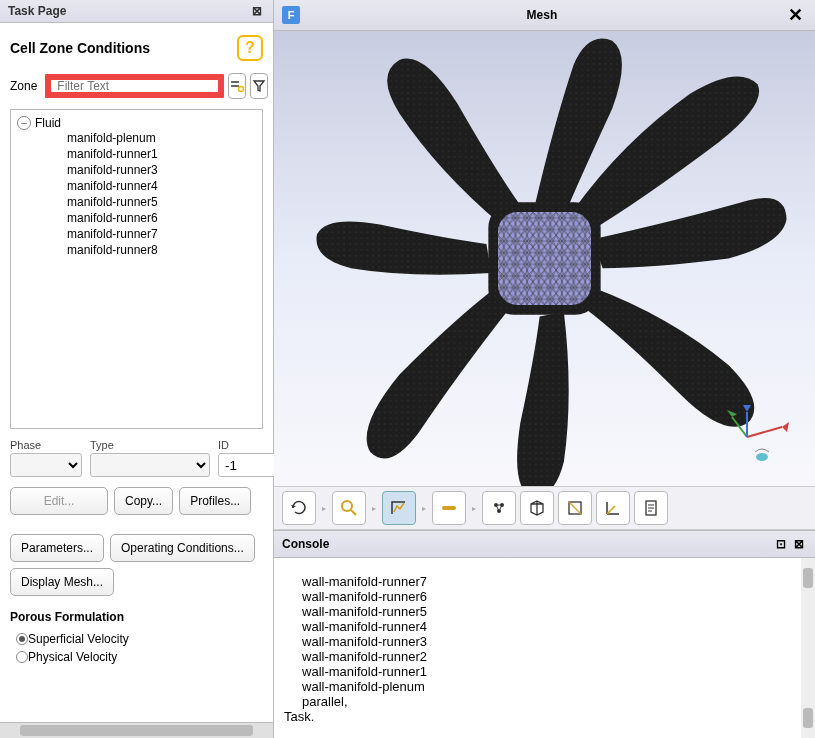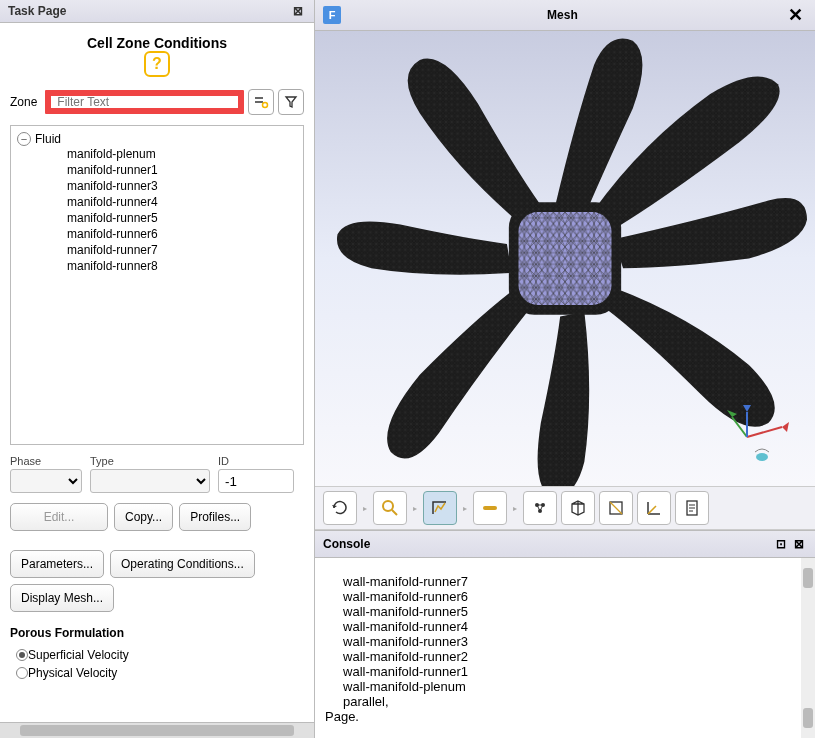--- a/index.html
+++ b/index.html
@@ -1,22 +1,22 @@
 <!DOCTYPE html>
 <html><head>
 <meta charset="utf-8">
 <style>
 * { box-sizing: border-box; margin: 0; padding: 0; font-family: Arial, sans-serif; }
 body { width: 815px; height: 738px; display: flex; background: #fff; font-size: 12px; }
 
-.task-panel { width: 315px; height: 100%; display: flex; flex-direction: column; border-right: 1px solid #bbb; }
+.task-panel { width: 274px; height: 100%; display: flex; flex-direction: column; border-right: 1px solid #bbb; }
 .task-header { background: linear-gradient(#e8e8f0, #dcdce8); padding: 4px 8px; font-weight: bold; color: #333; display: flex; justify-content: space-between; align-items: center; border-bottom: 1px solid #bbb; }
 .close-x { cursor: pointer; padding: 0 3px; }
 
-.section-title { padding: 12px 10px 8px; font-weight: bold; font-size: 14px; display: flex; justify-content: space-between; align-items: center; flex-direction: column; }
+.section-title { padding: 12px 10px 8px; font-weight: bold; font-size: 14px; display: flex; justify-content: space-between; align-items: center; }
 .help-btn { width: 26px; height: 26px; border: 2px solid #f5b800; border-radius: 6px; display: flex; align-items: center; justify-content: center; color: #f5b800; font-weight: bold; font-size: 16px; cursor: pointer; background: #fff; }
 
 .zone-row { padding: 4px 10px; display: flex; align-items: center; gap: 4px; }
 .zone-label { margin-right: 4px; }
 .zone-input { flex: 1; height: 24px; border: 6px solid #ef4444; border-radius: 1px; padding: 0 6px; font-size: 12px; color: #888; }
 .icon-btn { width: 26px; height: 26px; border: 1px solid #aaa; border-radius: 4px; background: #fff; display: flex; align-items: center; justify-content: center; cursor: pointer; }
 
 .tree-box { margin: 6px 10px; border: 1px solid #bbb; background: #fff; height: 320px; overflow: auto; padding: 6px; }
 .tree-root { display: flex; align-items: center; gap: 4px; }
 .collapse-icon { width: 14px; height: 14px; border: 1px solid #888; border-radius: 50%; display: flex; align-items: center; justify-content: center; font-size: 11px; line-height: 1; color: #555; }
@@ -282,20 +282,20 @@
     <div id="console-lines">
         <div class="console-line">     wall-manifold-runner7</div>
         <div class="console-line">     wall-manifold-runner6</div>
         <div class="console-line">     wall-manifold-runner5</div>
         <div class="console-line">     wall-manifold-runner4</div>
         <div class="console-line">     wall-manifold-runner3</div>
         <div class="console-line">     wall-manifold-runner2</div>
         <div class="console-line">     wall-manifold-runner1</div>
         <div class="console-line">     wall-manifold-plenum</div>
         <div class="console-line">     parallel,</div>
-        <div class="console-line">Page.</div>
+        <div class="console-line">Task.</div>
       </div>
     <div class="console-scroll">
       <div class="console-thumb" style="top:10px"></div>
       <div class="console-thumb" style="bottom:10px"></div>
     </div>
   </div>
 </div>
 
 </body></html>

